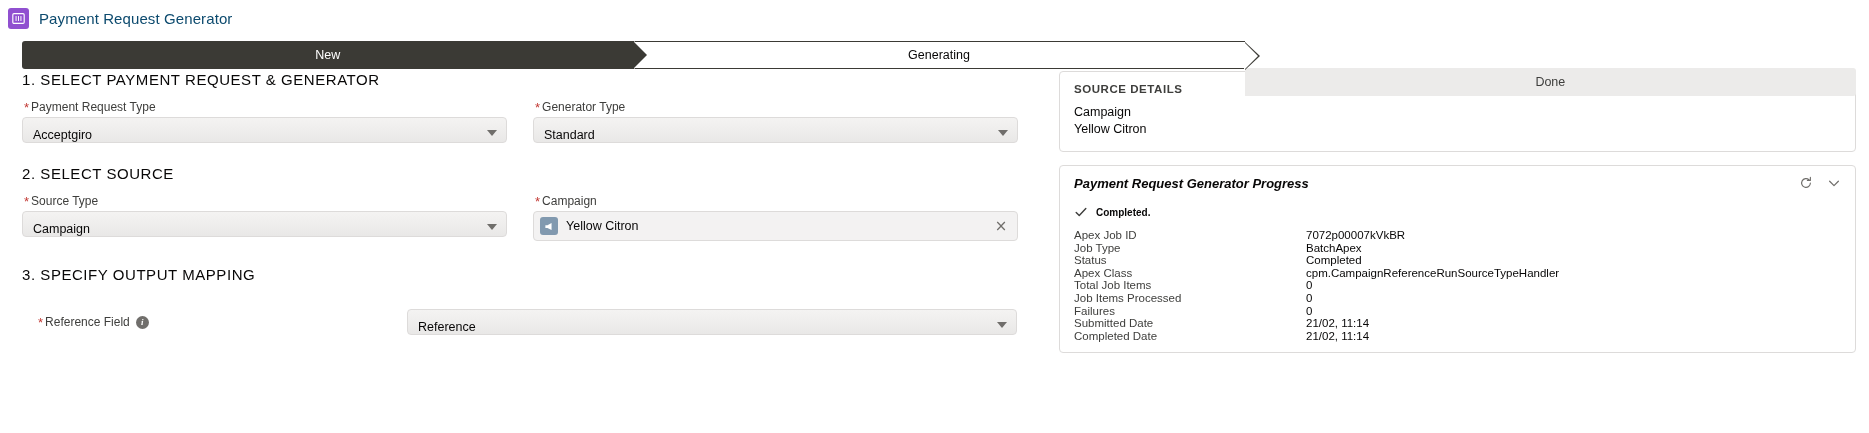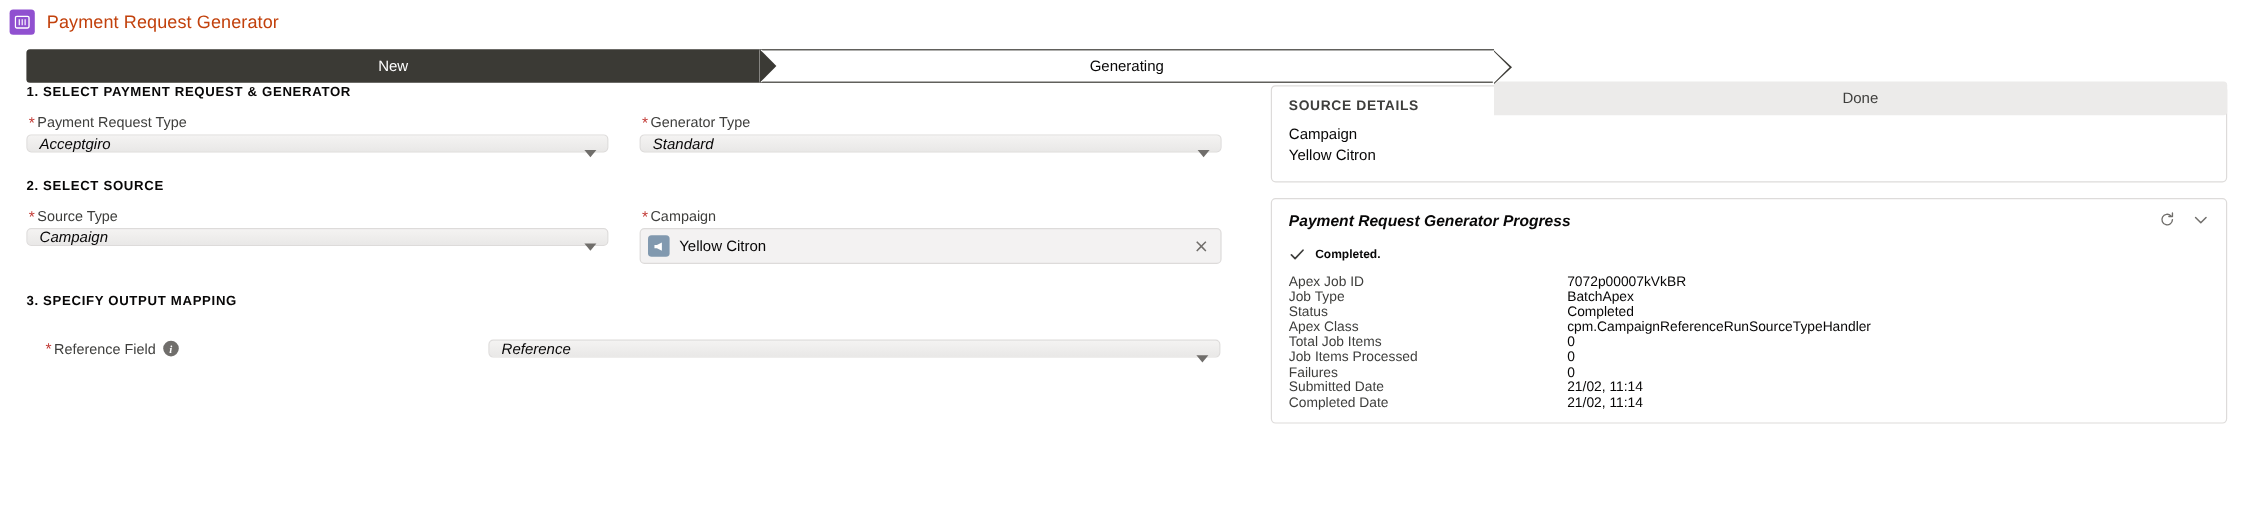--- a/index.html
+++ b/index.html
@@ -25,21 +25,21 @@
     border-radius: 3px;
     background: #9050d0;
     display: flex; align-items: center; justify-content: center;
     margin-right: 10px;
     flex: none;
   }
   .app-icon svg { display: block; }
   .header-title {
     font-size: 15px;
     font-weight: 400;
-    color: #c2410c;
+    color: #0c4a6e;
     letter-spacing: .1px;
   }
 
   
   .path {
     display: flex;
     margin: 8px 13px 0 22px;
     height: 16px;
   }
   .path-step {
@@ -92,22 +92,22 @@
   .body {
     display: flex;
     margin-top: 14px;
     padding: 0 13px 0 22px;
     gap: 22px;
   }
   .col-left { width: 1015px; flex: none; }
   .col-right { flex: 1 1 auto; }
 
   .section-title {
-    font-size: 11px;
-    font-weight: 700;
+    font-size: 15px;
+    font-weight: 400;
     letter-spacing: .55px;
     text-transform: uppercase;
     color: #080707;
     margin: 0 0 12px 0;
   }
   .section-title.s2 { margin-top: 22px; }
   .section-title.s3 { margin-top: 25px; }
 
   .field-row { display: flex; gap: 26px; }
   .field { width: 485px; flex: none; }
@@ -134,31 +134,30 @@
     color: #fff;
     font-size: 9px;
     font-weight: 700;
     font-style: italic;
     margin-left: 6px;
     font-family: "Liberation Serif", serif;
   }
 
   .select-box {
     position: relative;
-    height: 15px;
+    height: 26px;
     border: 1px solid #dddbda;
     border-radius: 4px;
     background: linear-gradient(#f4f3f2, #e9e8e7);
     display: flex;
-    align-items: center;
+    align-items: flex-end;
     padding: 0 26px 0 10px;
     font-size: 12.5px;
     color: #080707;
     cursor: pointer;
-    font-style: italic;
   }
   .select-box .caret {
     position: absolute;
     right: 9px; top: 12px;
     width: 0; height: 0;
     border-left: 5px solid transparent;
     border-right: 5px solid transparent;
     border-top: 6px solid #706e6b;
   }
 

